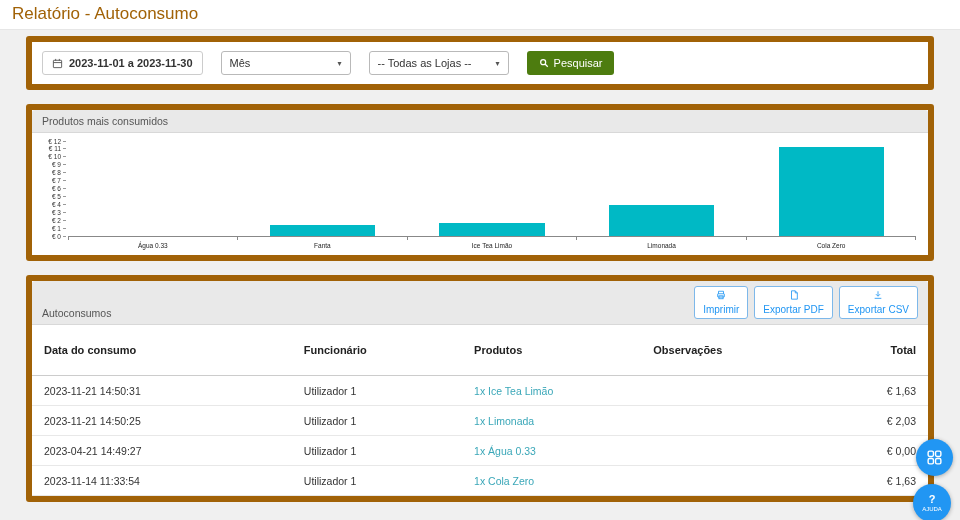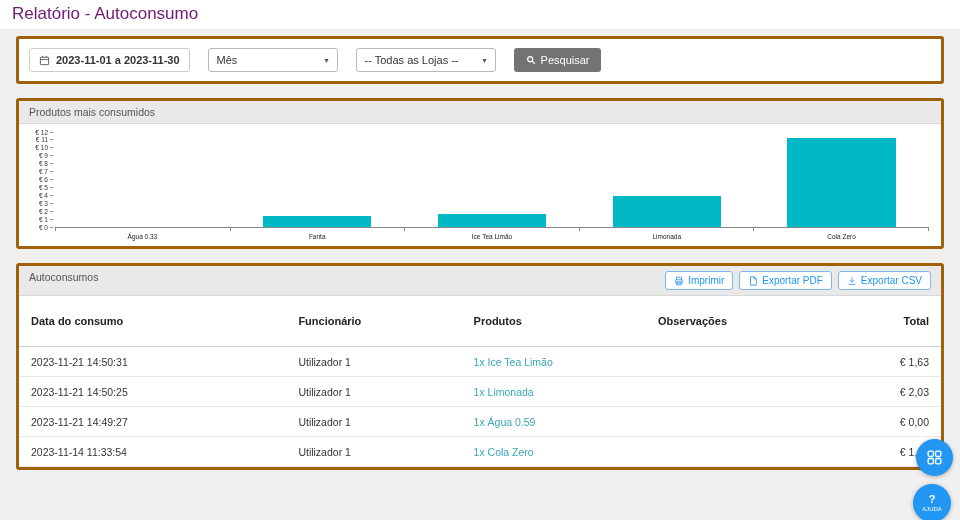--- a/index.html
+++ b/index.html
@@ -5,42 +5,42 @@
   * { box-sizing: border-box; margin: 0; padding: 0; }
   html, body { width: 960px; height: 520px; overflow: hidden; }
   body {
     font-family: "Liberation Sans", sans-serif;
     background: #f0f0f0;
     color: #333;
     position: relative;
   }
   
   .titlebar { background: #fff; border-bottom: 1px solid #e6e6e6; padding: 5px 12px 6px; }
-  .titlebar h1 { font-size: 17px; font-weight: 400; color: #701a75; line-height: 18px; }
-
-  
-  .card { background: #fff; border: 3px solid #a16207; border-radius: 3px; margin: 6px 16px 14px; }
+  .titlebar h1 { font-size: 17px; font-weight: 400; color: #a16207; line-height: 18px; }
+
+  
+  .card { background: #fff; border: 6px solid #a16207; border-radius: 3px; margin: 6px 26px 14px; }
 
   
   .filter-card { display: flex; align-items: center; gap: 18px; padding: 9px 10px; }
   .date-box { display: flex; align-items: center; gap: 6px; border: 1px solid #ccc; border-radius: 3px;
               padding: 5px 9px; font-size: 11px; font-weight: bold; background: #fff; cursor: pointer; }
   .select { display: flex; align-items: center; justify-content: space-between; border: 1px solid #b9b9b9;
             border-radius: 3px; padding: 5px 8px; font-size: 11px; background: #fff; cursor: pointer; color: #333; }
   .select .arrow { font-size: 8px; color: #555; margin-left: 8px; }
-  .btn-primary { display: inline-flex; align-items: center; gap: 5px; background: #737373; color: #fff;
+  .btn-primary { display: inline-flex; align-items: center; gap: 5px; background: #4d7c0f; color: #fff;
                  border: none; border-radius: 3px; padding: 6px 12px; font-size: 11px; cursor: pointer; }
 
   
   .panel-header { background: #e9e9e9; border-bottom: 1px solid #d8d8d8; padding: 5px 10px;
-                  font-size: 10.5px; color: #555; display: flex; align-items: flex-start;
+                  font-size: 10.5px; color: #555; display: flex; align-items: flex-end;
                   justify-content: space-between; border-radius: 3px 3px 0 0; min-height: 22px; }
   .header-buttons { display: flex; gap: 6px; }
   .btn-outline { display: inline-flex; align-items: center; gap: 4px; background: #fff; color: #2196f3;
-                 border: 1px solid #7db8ea; border-radius: 3px; padding: 3px 8px; font-size: 10px; cursor: pointer; }
+                 border: 1px solid #7db8ea; border-radius: 3px; padding: 3px 8px; font-size: 10px; cursor: pointer; flex-direction: column; }
 
   
   .chart-body { padding: 8px 12px 6px 6px; }
   .chart-row { display: flex; }
   .y-axis { width: 30px; position: relative; height: 95px; }
   .y-axis span { position: absolute; right: 2px; font-size: 6.5px; color: #333; white-space: nowrap; line-height: 7px; }
   .y-axis span::after { content: ""; display: inline-block; width: 3px; height: 1px; background: #999;
                         vertical-align: 2px; margin-left: 2px; }
   .y-spacer { width: 30px; }
   .plot { flex: 1; border-bottom: 1px solid #888; }
@@ -224,23 +224,23 @@
           <td class="td-total">€ 1,63</td>
         </tr>
         <tr>
           <td>2023-11-21 14:50:25</td>
           <td>Utilizador 1</td>
           <td class="td-products">1x Limonada</td>
           <td></td>
           <td class="td-total">€ 2,03</td>
         </tr>
         <tr>
-          <td>2023-11-21 14:49:27</td>
-          <td>Utilizador 1</td>
-          <td class="td-products">1x Água 0.59</td>
+          <td>2023-04-21 14:49:27</td>
+          <td>Utilizador 1</td>
+          <td class="td-products">1x Água 0.33</td>
           <td></td>
           <td class="td-total">€ 0,00</td>
         </tr>
         <tr>
           <td>2023-11-14 11:33:54</td>
           <td>Utilizador 1</td>
           <td class="td-products">1x Cola Zero</td>
           <td></td>
           <td class="td-total">€ 1,63</td>
         </tr>

